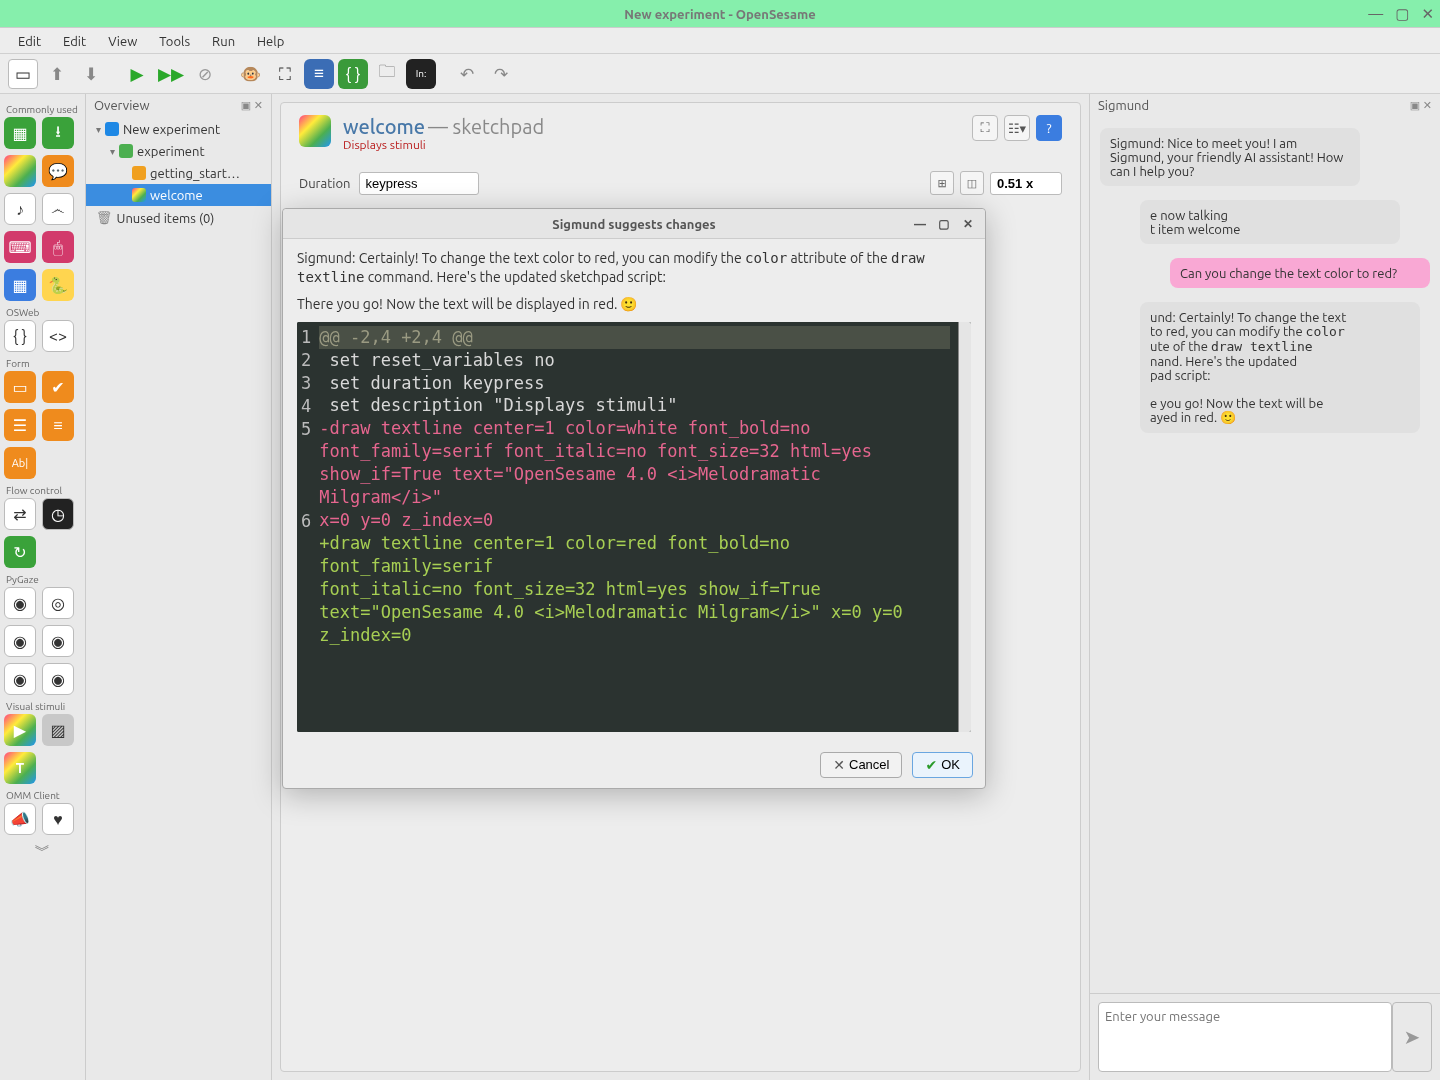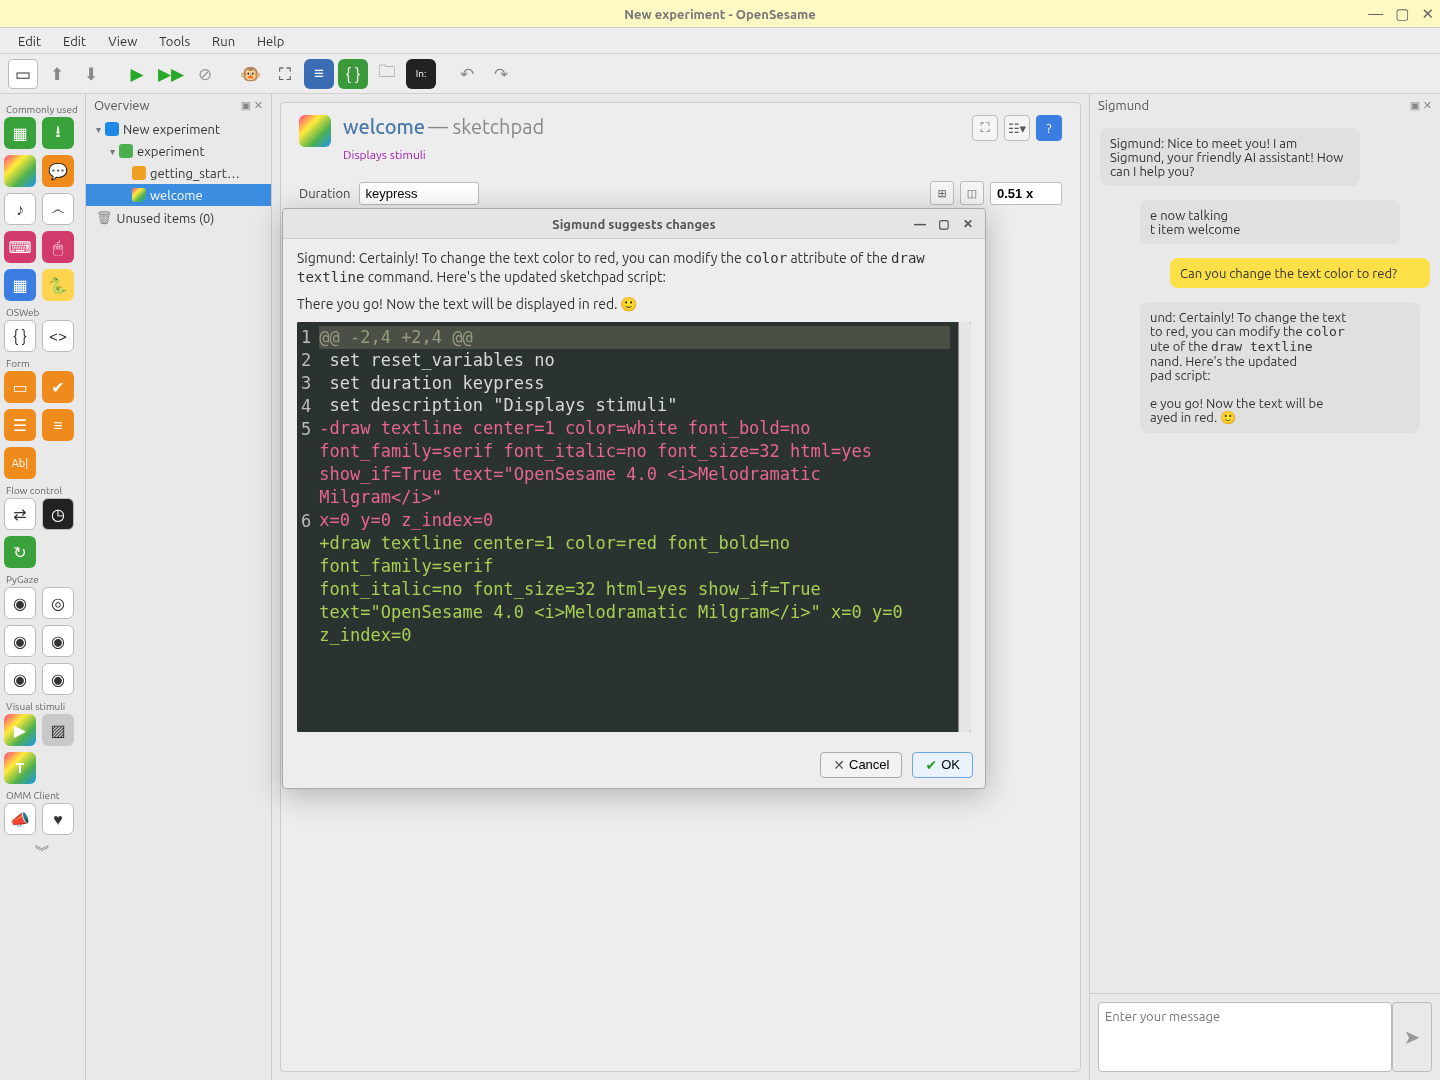--- a/index.html
+++ b/index.html
@@ -8,21 +8,21 @@
   font-size: 13px;
   background: #e5e5e5;
   color: #333;
   width: 1440px;
   height: 1080px;
   overflow: hidden;
   position: relative;
 }
 .titlebar {
   height: 28px;
-  background: #fef9c3;
+  background: #86efac;
   display: flex;
   align-items: center;
   justify-content: center;
   position: relative;
   border-bottom: 1px solid #ccc;
 }
 .titlebar .title { color: #777; font-weight: 600; font-size: 13px; }
 .titlebar .win-btns { position: absolute; right: 6px; display: flex; gap: 12px; color: #666; }
 .titlebar .win-btns span { cursor: pointer; font-size: 15px; line-height: 1; }
 .menubar {
@@ -107,35 +107,35 @@
   border: 1px solid #ccc;
   border-radius: 4px;
   height: 100%;
   padding: 12px 18px;
 }
 .ed-head { display:flex; align-items:flex-start; gap:12px; }
 .ed-icon { width:32px; height:32px; border-radius:6px; background:linear-gradient(135deg,#ff4081,#ffeb3b,#4caf50,#2196f3); }
 .ed-title { flex:1; }
 .ed-title .big { font-size: 20px; color: #4878a8; font-weight:500; }
 .ed-title .sub { font-size: 20px; color: #888; }
-.ed-title .desc { font-size: 12px; color: #a21caf; margin-top:10px; }
+.ed-title .desc { font-size: 12px; color: #b91c1c; margin-top:0; }
 .ed-head-btns { display:flex; gap:6px; }
 .ed-head-btns .sq { width:26px; height:26px; border:1px solid #bbb; border-radius:4px; background:#f5f5f5; display:flex; align-items:center; justify-content:center; font-size:13px; color:#555;}
 .dur-row { margin-top: 20px; display:flex; align-items:center; gap:8px; font-size:13px; color:#444;}
 .dur-row input { width:120px; padding:3px 6px; border:1px solid #bbb; border-radius:3px; font-size:13px;}
 .dur-row .right { margin-left:auto; display:flex; gap:6px; align-items:center; }
 .dur-row .sq { width:24px; height:24px; border:1px solid #bbb; border-radius:3px; background:#f5f5f5; display:flex; align-items:center; justify-content:center; font-size:11px; color:#666;}
 .sigmund-panel {
   width: 350px;
   background: #e9e9e9;
   display:flex; flex-direction:column;
 }
 .chat { flex:1; padding: 12px 10px; overflow:hidden; }
 .bubble { background:#e0e0e0; border-radius:8px; padding:8px 10px; margin-bottom:14px; font-size:13px; color:#333; max-width:260px;}
-.bubble.user { background:#fde047; margin-left:auto; }
+.bubble.user { background:#f9a8d4; margin-left:auto; }
 .chat-input { border-top:1px solid #ccc; padding:8px; display:flex; gap:0; }
 .chat-input textarea { flex:1; height:70px; border:1px solid #bbb; border-radius:4px; padding:6px; font-family:inherit; font-size:13px; resize:none;}
 .chat-input .send { width:40px; border:1px solid #bbb; border-radius:4px; display:flex; align-items:center; justify-content:center; color:#999; font-size:20px;}
 
 .modal-backdrop {
   position: absolute;
   left: 282px; top: 208px;
   width: 704px;
   background: #ededed;
   border: 1px solid #aaa;

